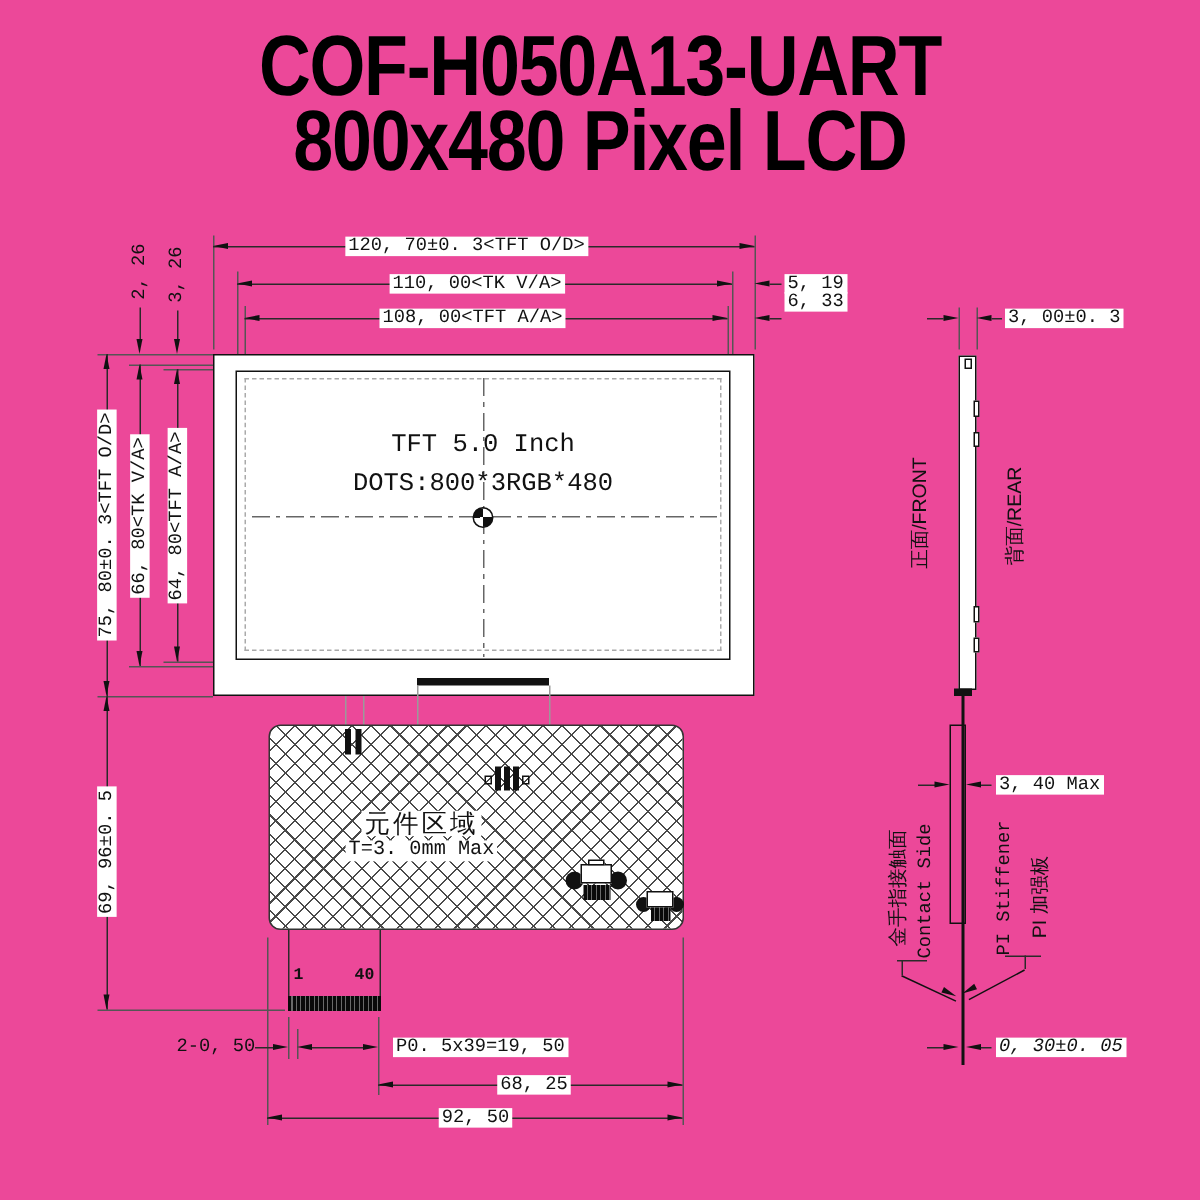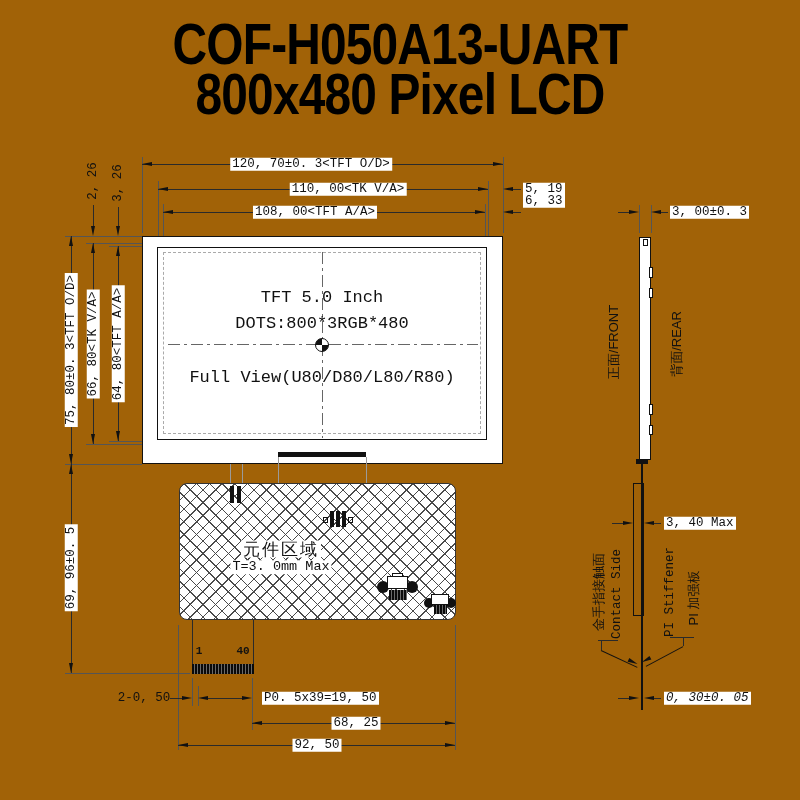--- a/index.html
+++ b/index.html
@@ -1,16 +1,16 @@
 <!DOCTYPE html>
 <html><head>
 <meta charset="utf-8">
 <style>
   html,body{margin:0;padding:0;background:#fff;}
-  #canvas{position:relative;width:800px;height:800px;background:#a16207;overflow:hidden;
+  #canvas{position:relative;width:800px;height:800px;background:#ec4899;overflow:hidden;
           font-family:"Liberation Mono","DejaVu Sans Mono",monospace;color:#111;}
   .abs{position:absolute;}
   
   .h{position:absolute;height:1px;background:#2a2a2a;}
   .v{position:absolute;width:1px;background:#2a2a2a;}
   .gray{background:#9a9a9a;}
   .thin{background:#555;}
   
   .a{position:absolute;width:0;height:0;border:solid transparent;}
   .aL{border-width:2.5px 10px 2.5px 0;border-right-color:#111;}
@@ -61,21 +61,21 @@
   <div class="v thin" style="left:485px;top:204px;height:42px;"></div>
 
   <div class="h" style="left:142px;top:164px;width:361px;"></div>
   <span class="a aL" style="left:142px;top:161.5px;"></span>
   <span class="a aR" style="left:493px;top:161.5px;"></span>
   <div class="d" style="left:311px;top:164px;">120, 70±0. 3&lt;TFT O/D&gt;</div>
 
   <div class="h" style="left:158px;top:189px;width:330px;"></div>
   <span class="a aL" style="left:158px;top:186.5px;"></span>
   <span class="a aR" style="left:478px;top:186.5px;"></span>
-  <div class="d" style="left:318px;top:189px;margin-left:30px;">110, 00&lt;TK V/A&gt;</div>
+  <div class="d" style="left:318px;top:189px;">110, 00&lt;TK V/A&gt;</div>
   <span class="a aL" style="left:503px;top:186.5px;"></span>
   <div class="h" style="left:513px;top:189px;width:8px;"></div>
   <div class="dl" style="left:523px;top:189px;">5, 19</div>
 
   <div class="h" style="left:163px;top:212px;width:322px;"></div>
   <span class="a aL" style="left:163px;top:209.5px;"></span>
   <span class="a aR" style="left:475px;top:209.5px;"></span>
   <div class="d" style="left:315px;top:212px;text-align:center;">108, 00&lt;TFT A/A&gt;</div>
   <span class="a aL" style="left:503px;top:209.5px;"></span>
   <div class="h" style="left:513px;top:212px;width:8px;"></div>
@@ -120,21 +120,20 @@
   <div class="box" style="left:157px;top:247px;width:330px;height:193px;"></div>
   <div class="abs" style="left:163px;top:252px;width:318px;height:182px;border:1px dashed #aaa;box-sizing:border-box;"></div>
 
   <div class="dashdot-h" style="left:168px;top:344px;width:310px;"></div>
   <div class="dashdot-v" style="left:322px;top:252px;height:186px;"></div>
   <div class="abs" style="left:315px;top:338px;width:14px;height:14px;border:1px solid #111;border-radius:50%;box-sizing:border-box;
        background:conic-gradient(#fff 0 90deg,#111 90deg 180deg,#fff 180deg 270deg,#111 270deg 360deg);"></div>
 
   <div class="screen-text" style="left:322px;top:297px;">TFT 5.0 Inch</div>
   <div class="screen-text" style="left:322px;top:323px;">DOTS:800*3RGB*480</div>
-  <div class="screen-text" style="left:322px;top:377px;">Full View(U80/D80/L80/R80)</div>
 
   <div class="abs" style="left:278px;top:452px;width:88px;height:5px;background:#111;"></div>
 
   <div class="v gray" style="left:230px;top:464px;height:20px;"></div>
   <div class="v gray" style="left:242px;top:464px;height:20px;"></div>
   <div class="v gray" style="left:278px;top:457px;height:27px;"></div>
   <div class="v gray" style="left:366px;top:457px;height:27px;"></div>
 
   <div class="abs hatch-fpc" style="left:179px;top:483px;width:277px;height:137px;border:1.2px solid #333;border-radius:8px;box-sizing:border-box;"></div>
   <div class="abs" style="left:230px;top:486px;width:4px;height:17px;background:#111;"></div>

